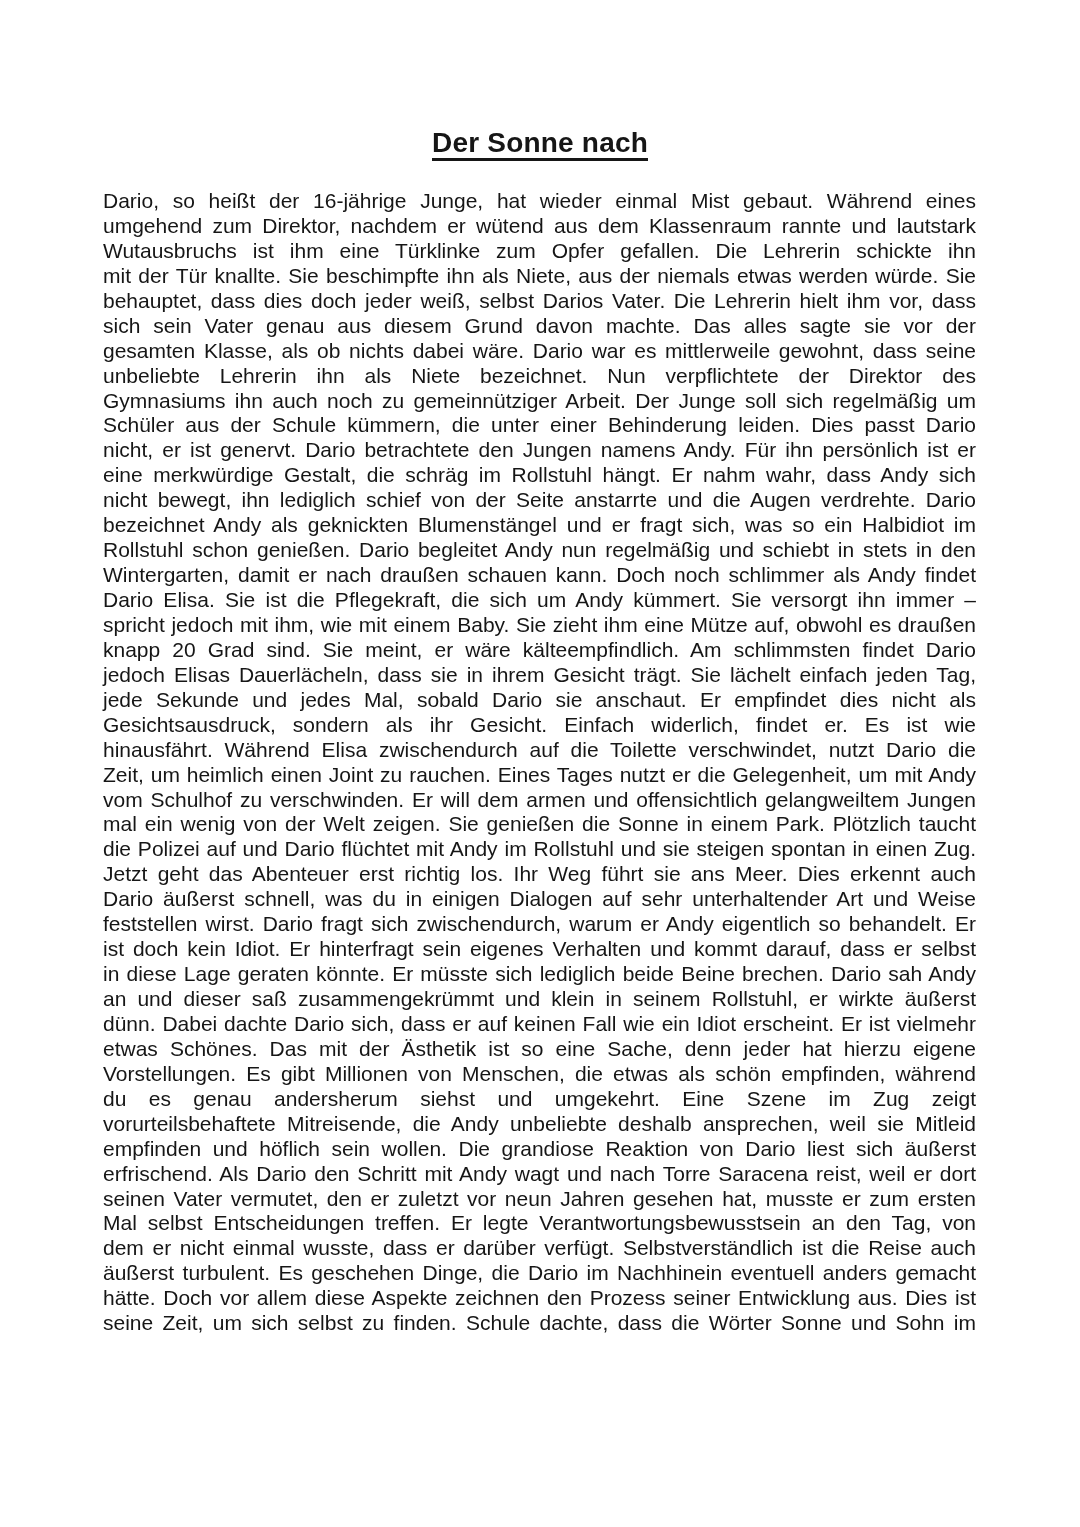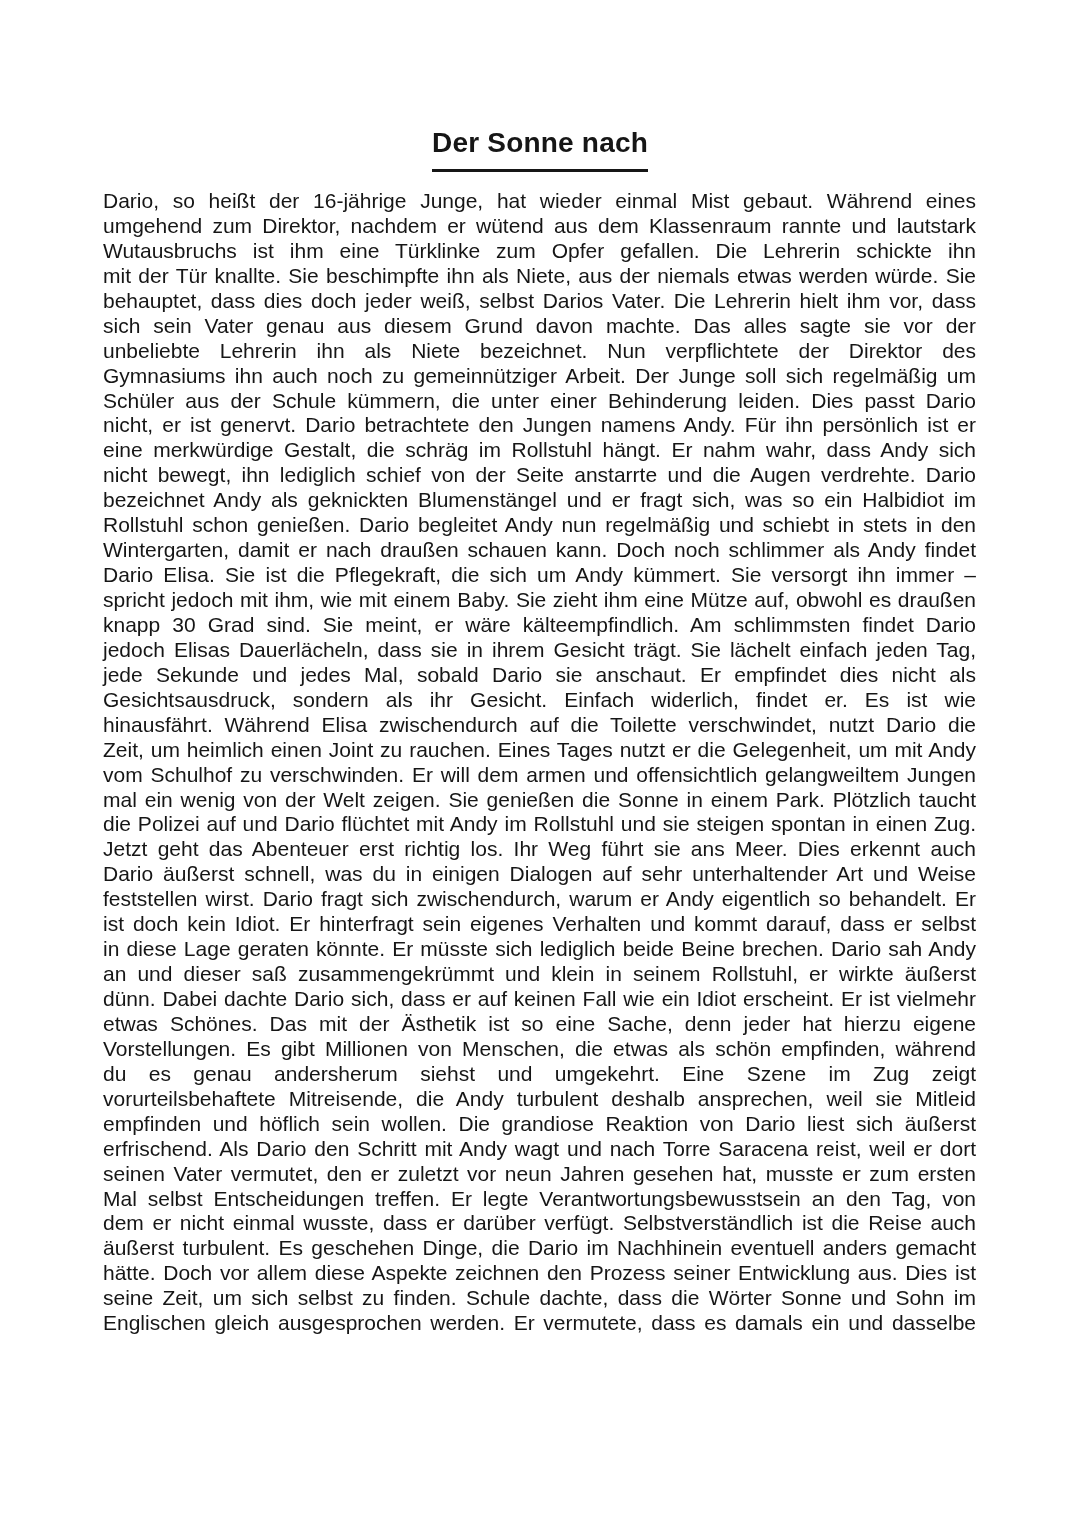--- a/index.html
+++ b/index.html
@@ -21,21 +21,21 @@
     margin: 0;
     padding-top: 126px;
     text-align: center;
     font-size: 28px;
     line-height: 34px;
     font-weight: 700;
     letter-spacing: 0.2px;
   }
   .doc-title .underline {
     border-bottom: 3px solid currentColor;
-    padding-bottom: 11px;
+    padding-bottom: 0;
   }
   .doc-body {
     margin: 29px 104px 0 103px;
   }
   .text-line {
     font-size: 21px;
     line-height: 24.95px;
     height: 24.95px;
     text-align: justify;
     text-align-last: justify;
@@ -47,54 +47,54 @@
 <div class="page">
   <h1 class="doc-title"><span class="underline">Der Sonne nach</span></h1>
   <div class="doc-body">
 
   <div class="text-line">Dario, so heißt der 16-jährige Junge, hat wieder einmal Mist gebaut. Während eines</div>
       <div class="text-line">umgehend zum Direktor, nachdem er wütend aus dem Klassenraum rannte und lautstark</div>
       <div class="text-line">Wutausbruchs ist ihm eine Türklinke zum Opfer gefallen. Die Lehrerin schickte ihn</div>
       <div class="text-line">mit der Tür knallte. Sie beschimpfte ihn als Niete, aus der niemals etwas werden würde. Sie</div>
       <div class="text-line">behauptet, dass dies doch jeder weiß, selbst Darios Vater. Die Lehrerin hielt ihm vor, dass</div>
       <div class="text-line">sich sein Vater genau aus diesem Grund davon machte. Das alles sagte sie vor der</div>
+      <div class="text-line">gesamten Klasse, als ob nichts dabei wäre. Dario war es mittlerweile gewohnt, dass seine</div>
       <div class="text-line">unbeliebte Lehrerin ihn als Niete bezeichnet. Nun verpflichtete der Direktor des</div>
       <div class="text-line">Gymnasiums ihn auch noch zu gemeinnütziger Arbeit. Der Junge soll sich regelmäßig um</div>
       <div class="text-line">Schüler aus der Schule kümmern, die unter einer Behinderung leiden. Dies passt Dario</div>
       <div class="text-line">nicht, er ist genervt. Dario betrachtete den Jungen namens Andy. Für ihn persönlich ist er</div>
       <div class="text-line">eine merkwürdige Gestalt, die schräg im Rollstuhl hängt. Er nahm wahr, dass Andy sich</div>
       <div class="text-line">nicht bewegt, ihn lediglich schief von der Seite anstarrte und die Augen verdrehte. Dario</div>
       <div class="text-line">bezeichnet Andy als geknickten Blumenstängel und er fragt sich, was so ein Halbidiot im</div>
       <div class="text-line">Rollstuhl schon genießen. Dario begleitet Andy nun regelmäßig und schiebt in stets in den</div>
       <div class="text-line">Wintergarten, damit er nach draußen schauen kann. Doch noch schlimmer als Andy findet</div>
       <div class="text-line">Dario Elisa. Sie ist die Pflegekraft, die sich um Andy kümmert. Sie versorgt ihn immer –</div>
       <div class="text-line">spricht jedoch mit ihm, wie mit einem Baby. Sie zieht ihm eine Mütze auf, obwohl es draußen</div>
-      <div class="text-line">knapp 30 Grad sind. Sie meint, er wäre kälteempfindlich. Am schlimmsten findet Dario</div>
+      <div class="text-line">knapp 20 Grad sind. Sie meint, er wäre kälteempfindlich. Am schlimmsten findet Dario</div>
       <div class="text-line">jedoch Elisas Dauerlächeln, dass sie in ihrem Gesicht trägt. Sie lächelt einfach jeden Tag,</div>
       <div class="text-line">jede Sekunde und jedes Mal, sobald Dario sie anschaut. Er empfindet dies nicht als</div>
       <div class="text-line">Gesichtsausdruck, sondern als ihr Gesicht. Einfach widerlich, findet er. Es ist wie</div>
       <div class="text-line">hinausfährt. Während Elisa zwischendurch auf die Toilette verschwindet, nutzt Dario die</div>
       <div class="text-line">Zeit, um heimlich einen Joint zu rauchen. Eines Tages nutzt er die Gelegenheit, um mit Andy</div>
       <div class="text-line">vom Schulhof zu verschwinden. Er will dem armen und offensichtlich gelangweiltem Jungen</div>
       <div class="text-line">mal ein wenig von der Welt zeigen. Sie genießen die Sonne in einem Park. Plötzlich taucht</div>
       <div class="text-line">die Polizei auf und Dario flüchtet mit Andy im Rollstuhl und sie steigen spontan in einen Zug.</div>
       <div class="text-line">Jetzt geht das Abenteuer erst richtig los. Ihr Weg führt sie ans Meer. Dies erkennt auch</div>
       <div class="text-line">Dario äußerst schnell, was du in einigen Dialogen auf sehr unterhaltender Art und Weise</div>
       <div class="text-line">feststellen wirst. Dario fragt sich zwischendurch, warum er Andy eigentlich so behandelt. Er</div>
       <div class="text-line">ist doch kein Idiot. Er hinterfragt sein eigenes Verhalten und kommt darauf, dass er selbst</div>
       <div class="text-line">in diese Lage geraten könnte. Er müsste sich lediglich beide Beine brechen. Dario sah Andy</div>
       <div class="text-line">an und dieser saß zusammengekrümmt und klein in seinem Rollstuhl, er wirkte äußerst</div>
       <div class="text-line">dünn. Dabei dachte Dario sich, dass er auf keinen Fall wie ein Idiot erscheint. Er ist vielmehr</div>
       <div class="text-line">etwas Schönes. Das mit der Ästhetik ist so eine Sache, denn jeder hat hierzu eigene</div>
       <div class="text-line">Vorstellungen. Es gibt Millionen von Menschen, die etwas als schön empfinden, während</div>
       <div class="text-line">du es genau andersherum siehst und umgekehrt. Eine Szene im Zug zeigt</div>
-      <div class="text-line">vorurteilsbehaftete Mitreisende, die Andy turbulent deshalb ansprechen, weil sie Mitleid</div>
+      <div class="text-line">vorurteilsbehaftete Mitreisende, die Andy unbeliebte deshalb ansprechen, weil sie Mitleid</div>
       <div class="text-line">empfinden und höflich sein wollen. Die grandiose Reaktion von Dario liest sich äußerst</div>
       <div class="text-line">erfrischend. Als Dario den Schritt mit Andy wagt und nach Torre Saracena reist, weil er dort</div>
       <div class="text-line">seinen Vater vermutet, den er zuletzt vor neun Jahren gesehen hat, musste er zum ersten</div>
       <div class="text-line">Mal selbst Entscheidungen treffen. Er legte Verantwortungsbewusstsein an den Tag, von</div>
       <div class="text-line">dem er nicht einmal wusste, dass er darüber verfügt. Selbstverständlich ist die Reise auch</div>
       <div class="text-line">äußerst turbulent. Es geschehen Dinge, die Dario im Nachhinein eventuell anders gemacht</div>
       <div class="text-line">hätte. Doch vor allem diese Aspekte zeichnen den Prozess seiner Entwicklung aus. Dies ist</div>
       <div class="text-line">seine Zeit, um sich selbst zu finden. Schule dachte, dass die Wörter Sonne und Sohn im</div>
-      <div class="text-line">Englischen gleich ausgesprochen werden. Er vermutete, dass es damals ein und dasselbe</div>
     </div>
 </div>
 
 </body></html>

